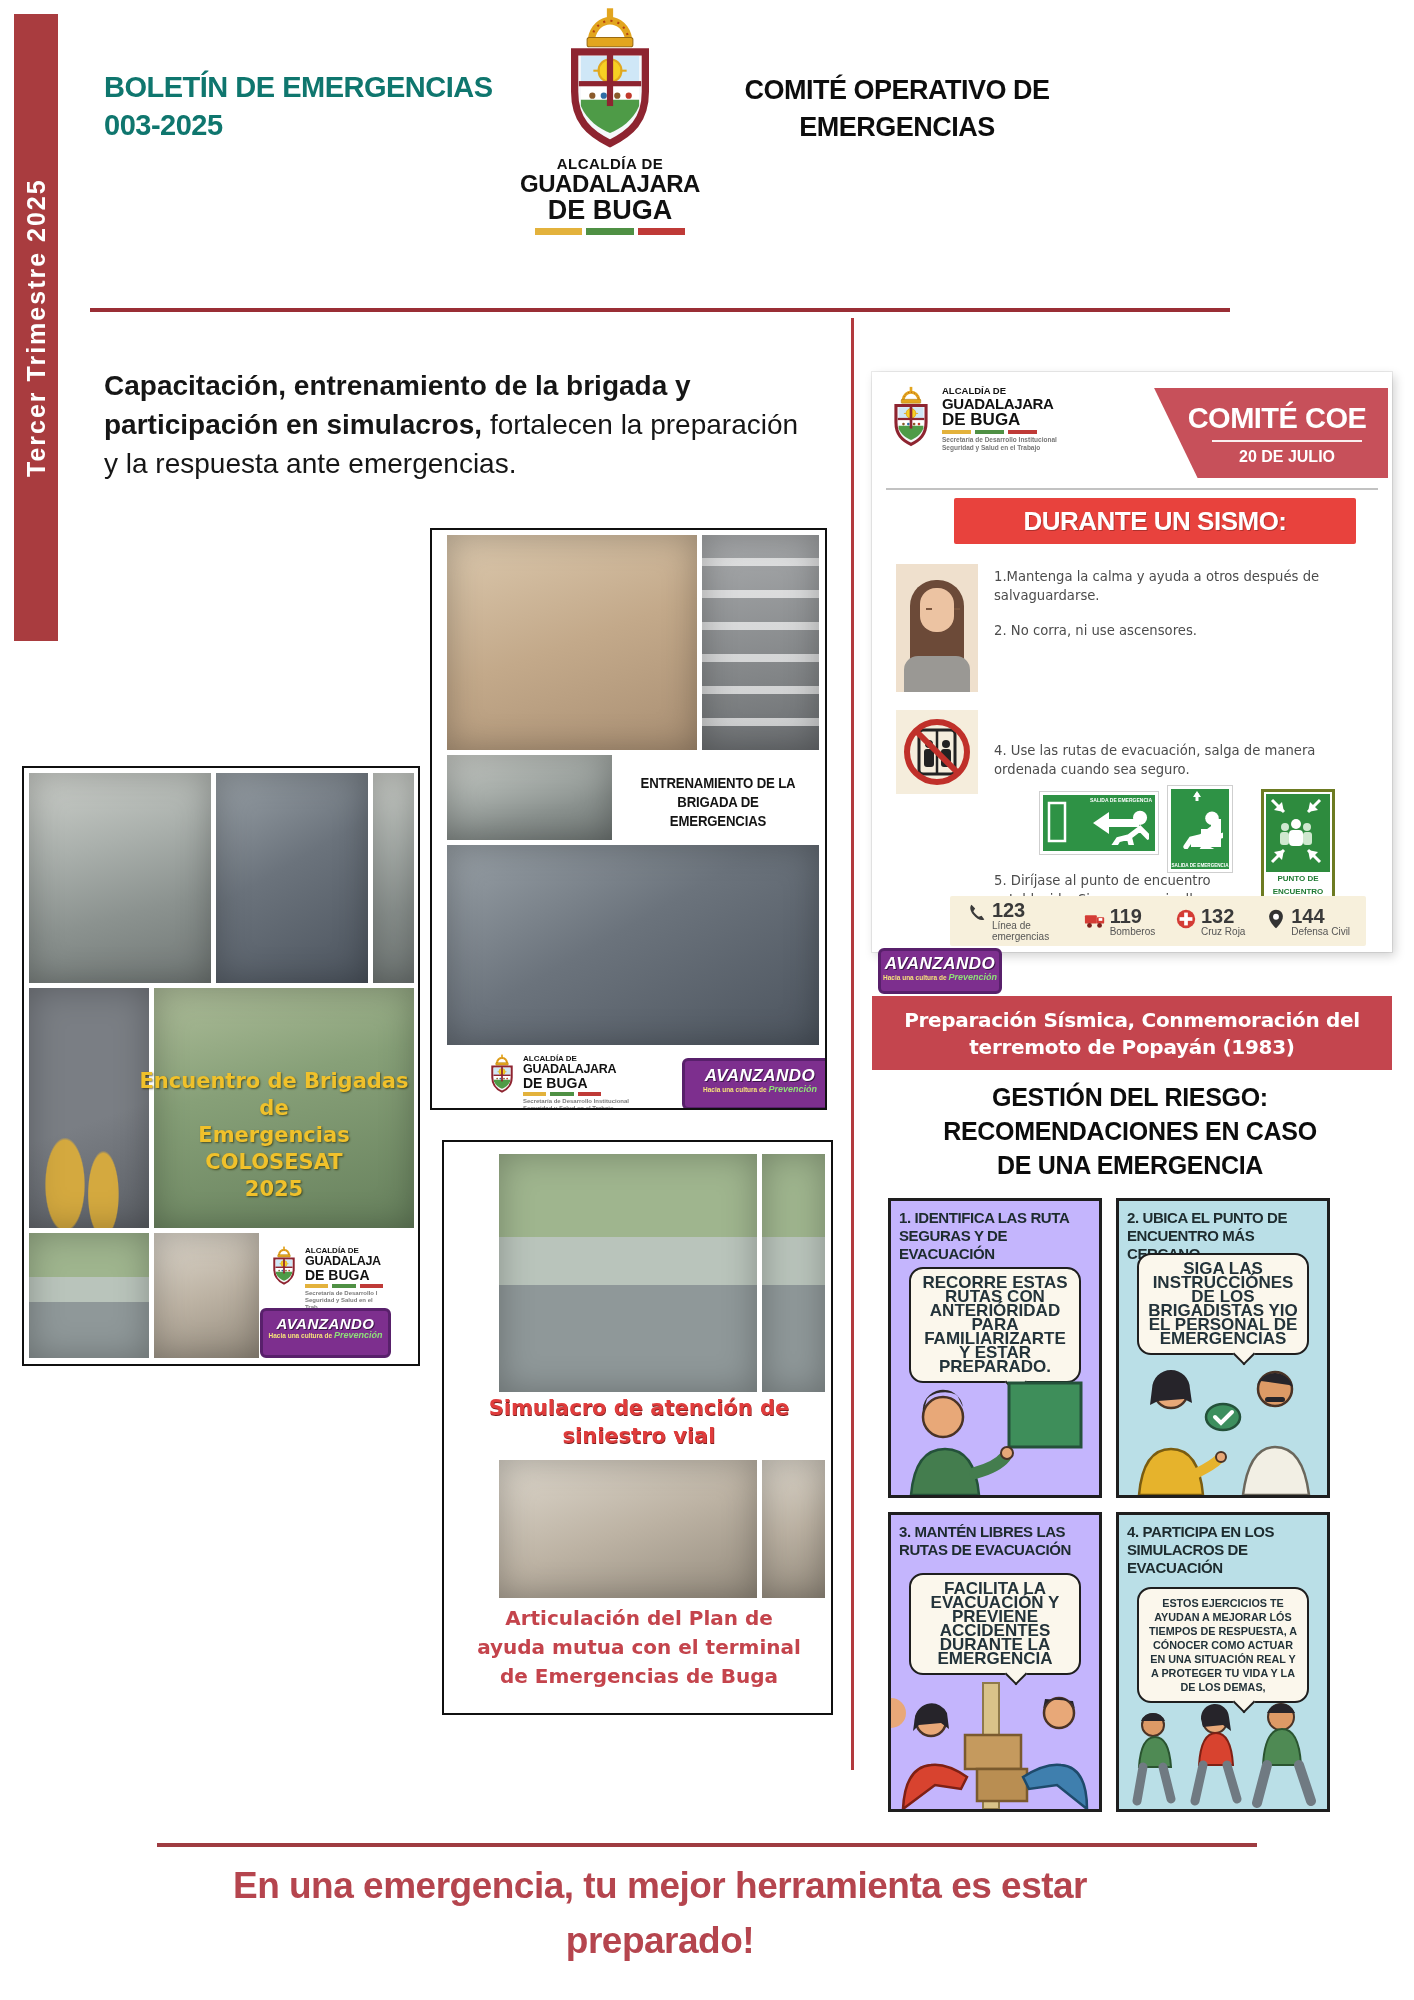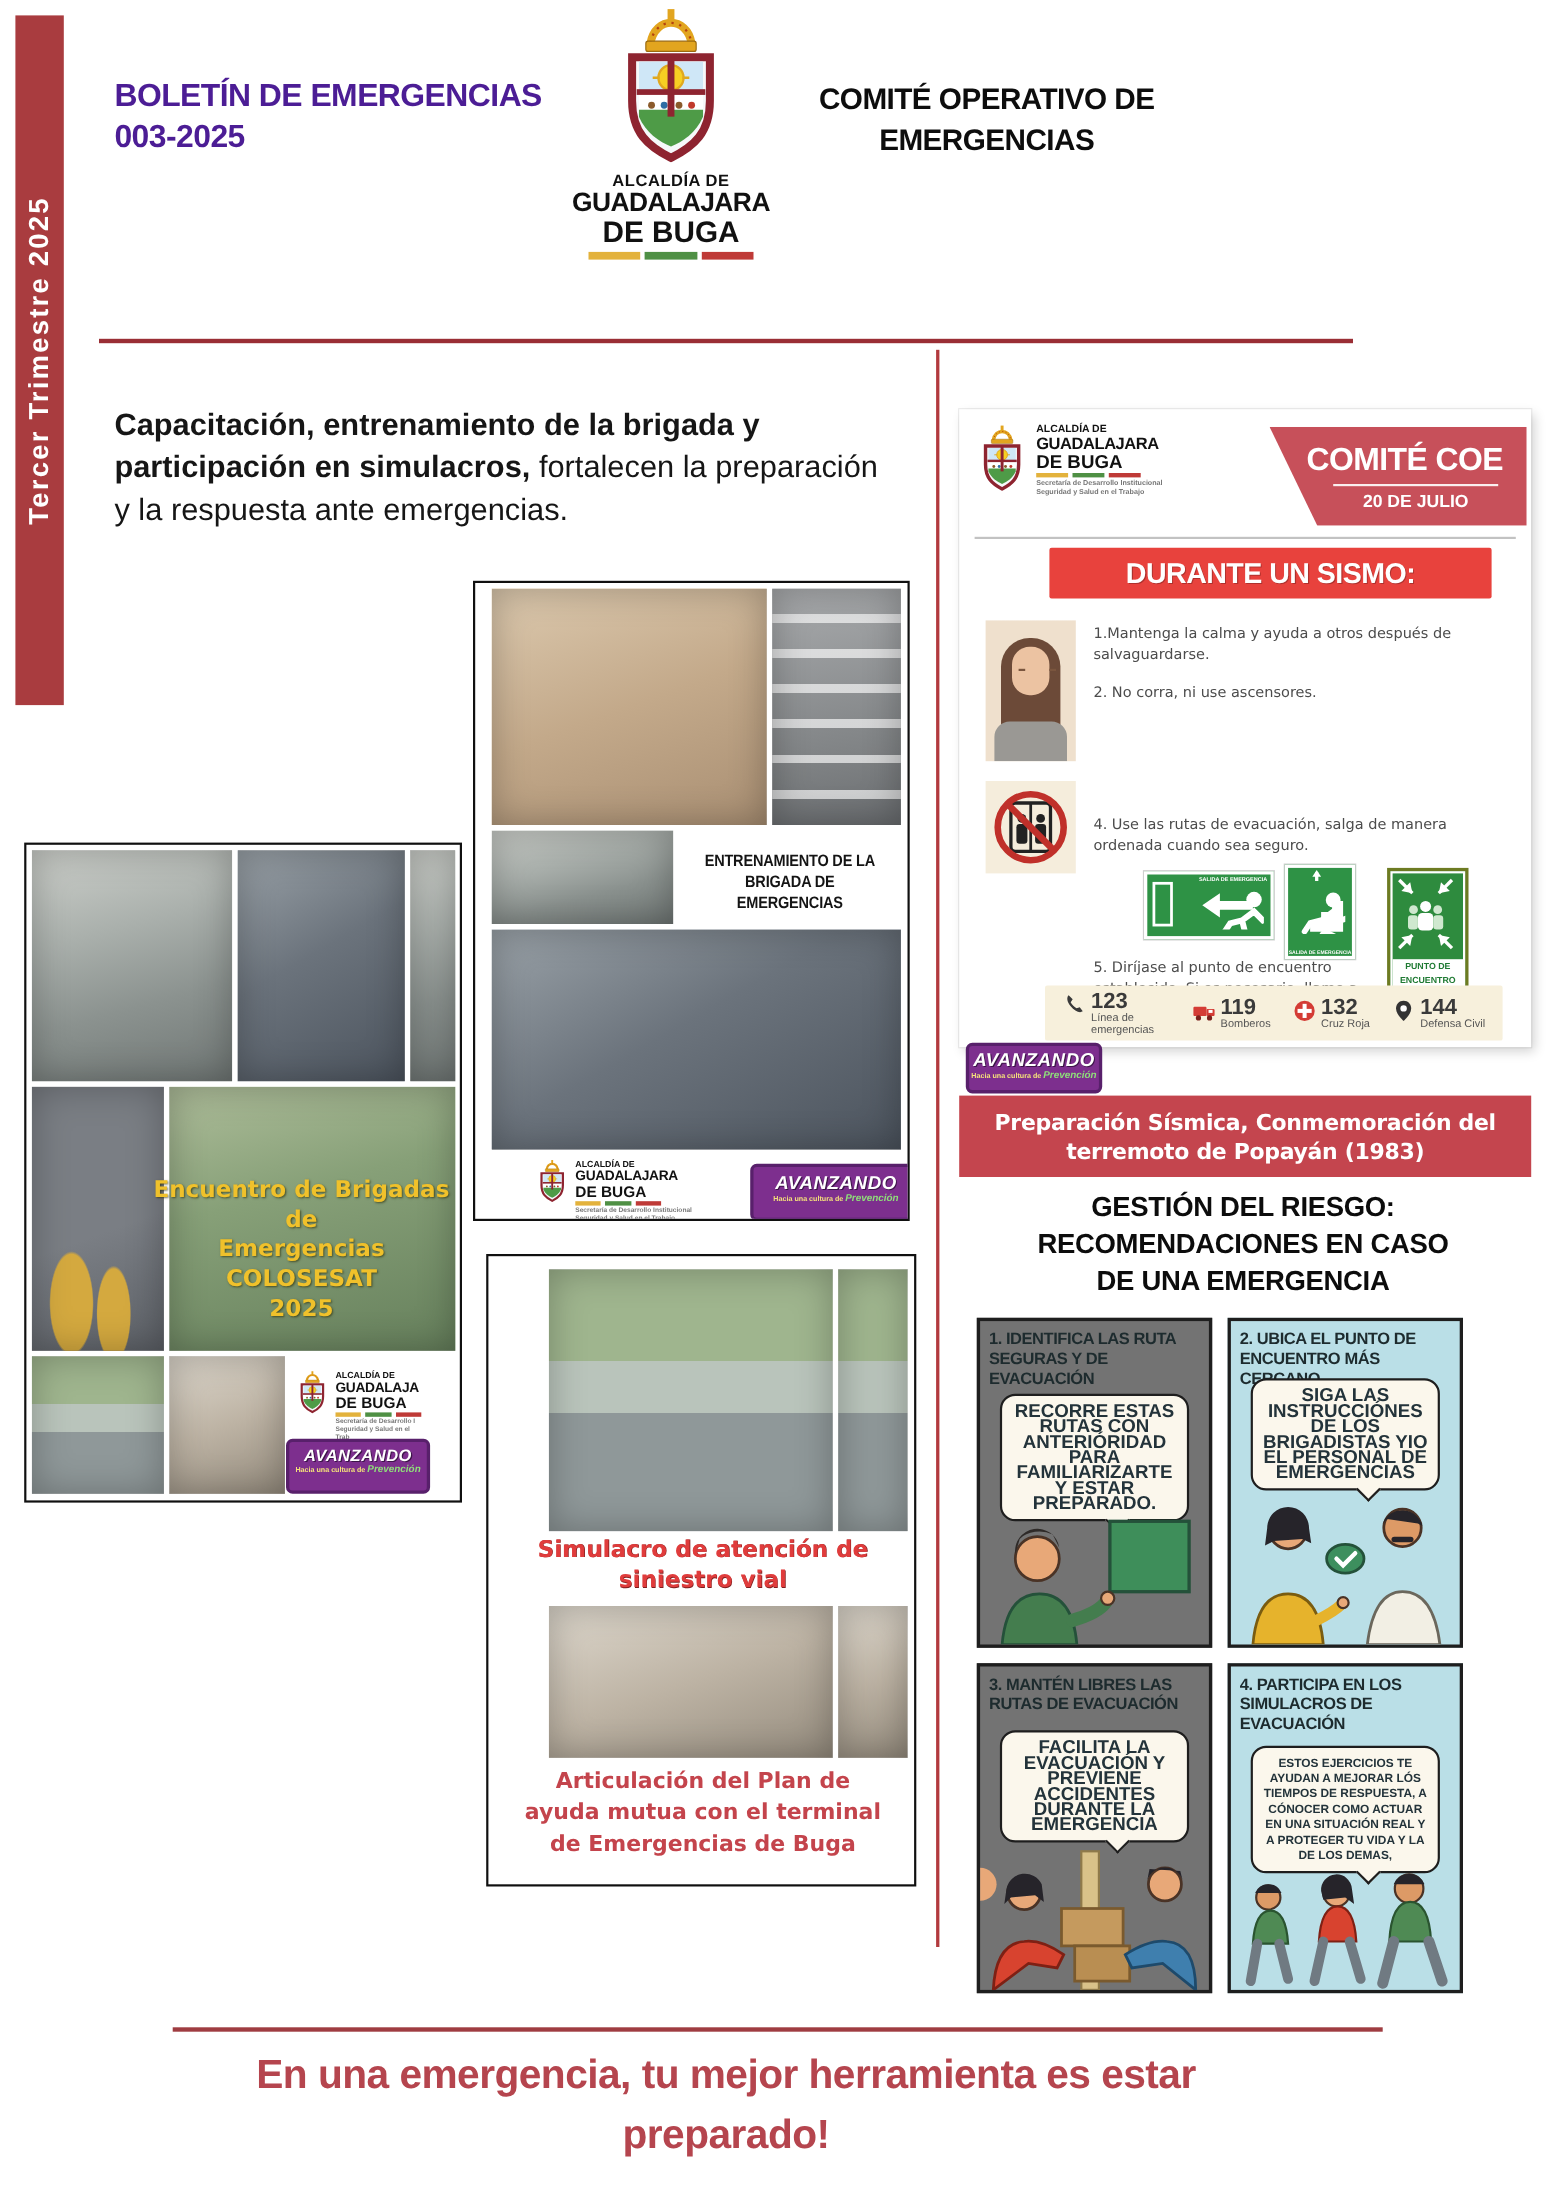--- a/index.html
+++ b/index.html
@@ -9,21 +9,21 @@
 
   
   .sidebar{left:14px;top:14px;width:44px;height:627px;background:#a93c3f;}
   .sidebar span{position:absolute;left:0;top:0;width:44px;height:627px;
     writing-mode:vertical-rl;transform:rotate(180deg);text-orientation:mixed;
     color:#fff;font-weight:bold;font-size:25px;letter-spacing:2px;
     display:flex;align-items:center;justify-content:center;}
 
   
   .h-title{left:104px;top:68px;width:480px;font-size:29px;line-height:38px;font-weight:800;
-    letter-spacing:-0.5px;color:#4c1d95;}
+    letter-spacing:-0.5px;color:#0f766e;}
   .h-right{left:712px;top:72px;width:370px;text-align:center;font-size:27px;line-height:37px;
     font-weight:800;letter-spacing:-0.5px;color:#0d0d0d;}
   .logo-main{left:520px;top:6px;width:180px;text-align:center;}
   .logo-main svg{width:104px;height:146px;}
   .lg-l1{font-size:15px;font-weight:800;letter-spacing:0.5px;line-height:16px;}
   .lg-l2{font-size:24px;font-weight:800;letter-spacing:-0.5px;line-height:24px;}
   .lg-l3{font-size:27px;font-weight:800;letter-spacing:0px;line-height:28px;}
   .stripe{height:7px;width:150px;margin:4px auto 0;display:flex;gap:4px;}
   .stripe i{flex:1;}
   .st-y{background:#e3b23c;} .st-g{background:#4f9044;} .st-r{background:#bf3a37;}
@@ -98,21 +98,21 @@
     text-align:center;font-size:20px;font-weight:800;line-height:27px;padding-top:11px;
     box-sizing:border-box;font-family:"DejaVu Sans",sans-serif;letter-spacing:-0.3px;}
 
   .risk-head{left:845px;top:1080px;width:570px;text-align:center;font-size:25px;line-height:34px;
     font-weight:800;letter-spacing:-0.3px;color:#0c0c0c;}
 
   
   .comic{left:888px;top:1198px;width:442px;height:628px;display:grid;
     grid-template-columns:214px 214px;grid-template-rows:300px 300px;gap:14px;}
   .panel{border:3px solid #1e1e1e;position:relative;overflow:hidden;box-sizing:border-box;}
-  .pan-y{background:#737373;} .pan-b{background:#badfe7;}
+  .pan-y{background:#c4b5fd;} .pan-b{background:#badfe7;}
   .pan-title{margin:8px 8px 0;font-size:15px;line-height:18px;font-weight:800;
     letter-spacing:-0.4px;color:#1d2b2e;}
   .bubble{position:absolute;left:10px;background:#fbf7ec;border:2.5px solid #1e1e1e;
     border-radius:14px;padding:7px 8px;font-size:17px;line-height:14px;font-weight:800;
     text-align:center;color:#23333a;width:172px;box-sizing:border-box;}
   .bubble:after{content:"";position:absolute;left:58%;bottom:-9px;width:14px;height:14px;
     background:#fbf7ec;border-right:2.5px solid #1e1e1e;border-bottom:2.5px solid #1e1e1e;
     transform:rotate(45deg);}
   .pan-art{position:absolute;left:0;bottom:0;width:100%;}
 

